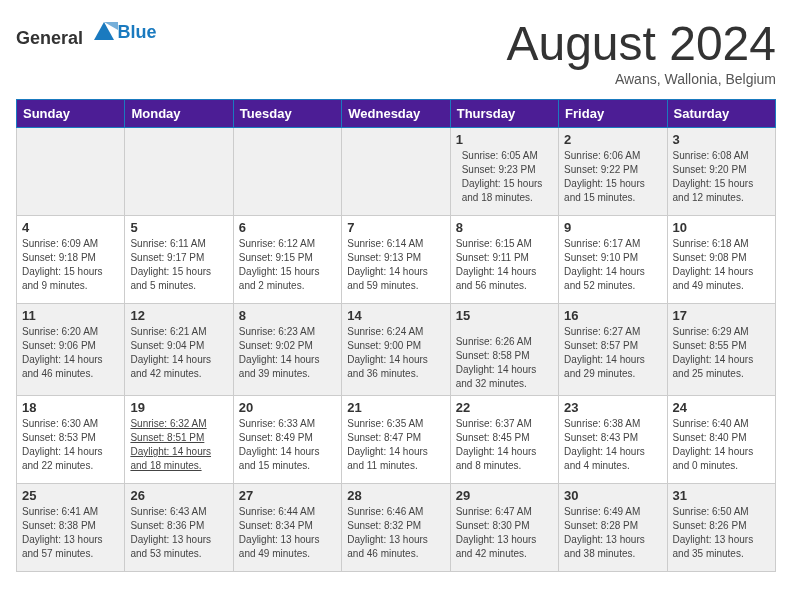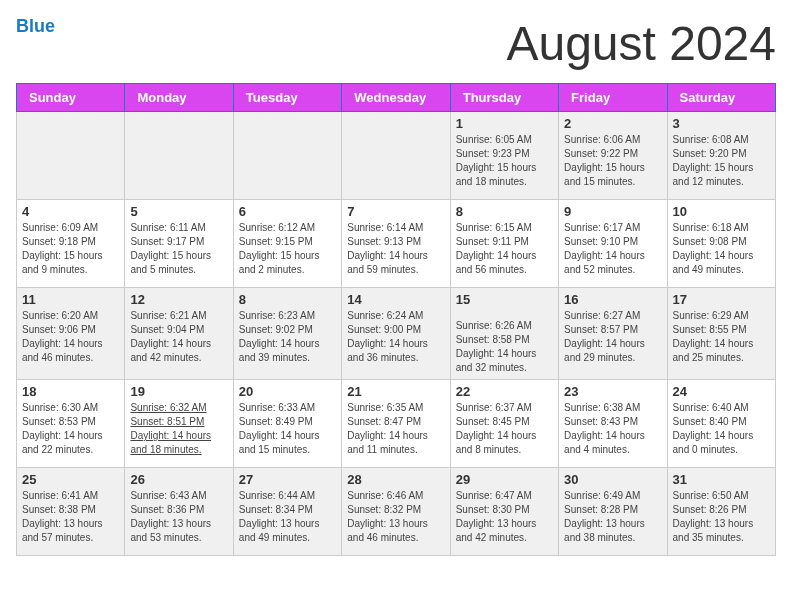--- a/index.html
+++ b/index.html
@@ -46,24 +46,24 @@
     .location {
       font-size: 14px;
       color: #555;
     }
     table {
       width: 100%;
       border-collapse: collapse;
       table-layout: fixed;
     }
     thead th {
-      background-color: #d946ef;
+      background-color: #4c1d95;
       color: #fff;
       text-align: left;
-      padding: 6px 12px;
+      padding: 6px 6px;
       font-size: 13px;
       font-weight: bold;
       border: 1px solid #1a7abf;
     }
     tbody td {
       border: 1px solid #ccc;
       vertical-align: top;
       padding: 4px 5px;
       font-size: 10.5px;
       color: #333;
@@ -88,24 +88,32 @@
     }
     .empty-cell {
       background-color: #f0f0f0;
     }
   </style>
 </head>
 <body>
 
 <div class="header">
   <div class="logo">
+    <div>
+      <span class="logo-text-general">General</span>
+      <svg class="logo-icon" viewBox="0 0 28 28" xmlns="http://www.w3.org/2000/svg">
+        <polygon points="4,24 14,6 24,24" fill="#1a7abf"></polygon>
+        <polygon points="14,6 28,6 28,14" fill="#1a7abf" opacity="0.6"></polygon>
+      </svg>
+    </div>
     <span class="logo-text-blue">Blue</span>
   </div>
   <div class="title-section">
     <div class="month-title">August 2024</div>
+    <div class="location">Awans, Wallonia, Belgium</div>
   </div>
 </div>
 
 <table>
   <thead>
     <tr>
       <th>Sunday</th>
       <th>Monday</th>
       <th>Tuesday</th>
       <th>Wednesday</th>
@@ -115,21 +123,21 @@
     </tr>
   </thead>
   <tbody id="calendar-body">
   <tr>
         <td class="empty-cell"></td>
         <td class="empty-cell"></td>
         <td class="empty-cell"></td>
         <td class="empty-cell"></td>
         <td>
           <span class="day-number">1</span>
-          <div class="day-info" style="white-space: pre-line;">Sunrise: 6:05 AM
+          <div class="day-info" style="white-space: pre-line; margin-left: 6px;">Sunrise: 6:05 AM
 Sunset: 9:23 PM
 Daylight: 15 hours
 and 18 minutes.</div>
         </td>
         <td>
           <span class="day-number">2</span>
           <div class="day-info" style="white-space: pre-line;">Sunrise: 6:06 AM
 Sunset: 9:22 PM
 Daylight: 15 hours
 and 15 minutes.</div>

